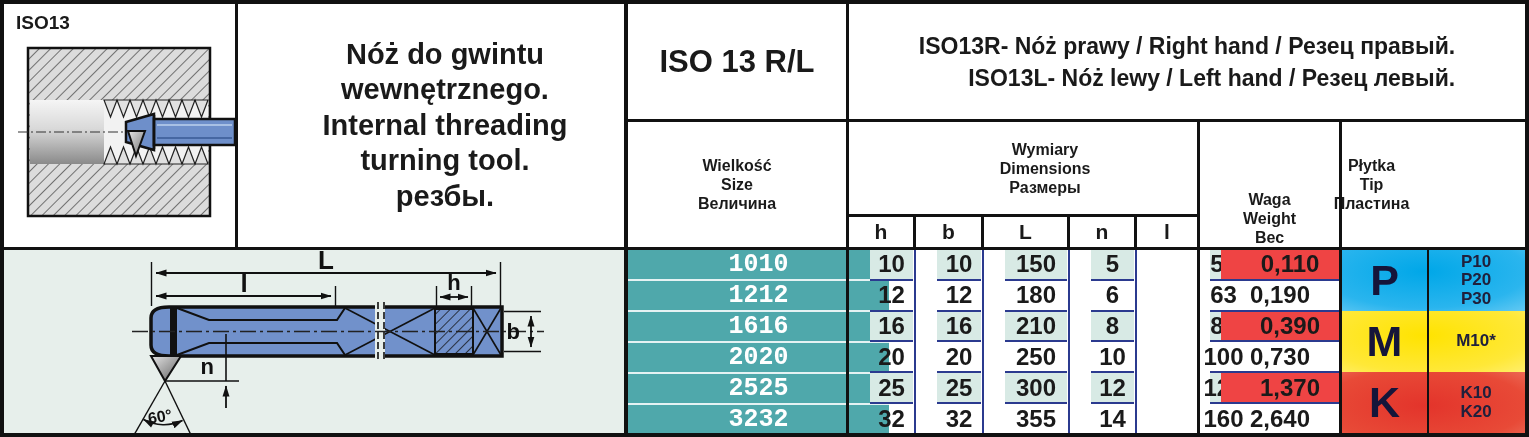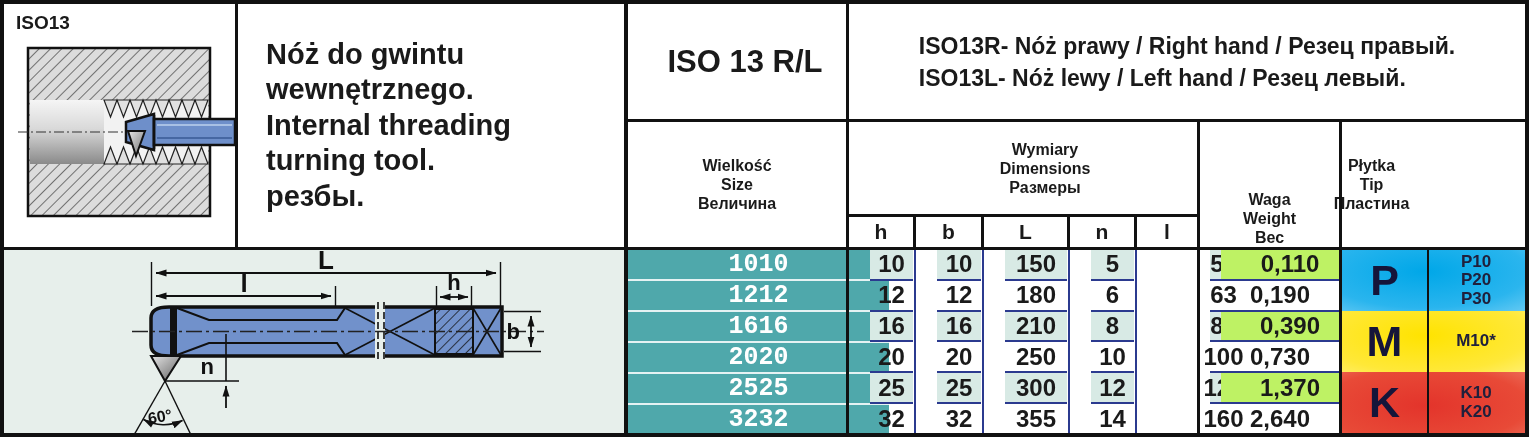--- a/index.html
+++ b/index.html
@@ -8,40 +8,40 @@
     border:4px solid #111;box-sizing:border-box;overflow:hidden;
     font-family:"Liberation Sans","DejaVu Sans",sans-serif;font-weight:bold;color:#1a1a1a;
   }
   .abs{position:absolute;}
   .line{background:#111;}
   .navy{background:#2b3a8f;}
   .cell{display:flex;flex-direction:column;align-items:center;justify-content:center;text-align:center;}
   .iso13-cell{left:0;top:0;width:231px;height:243px;}
   .iso13-label{position:absolute;left:12px;top:8px;font-size:19px;}
   .desc-cell{left:234px;top:0;width:386px;height:243px;display:flex;flex-direction:column;
-    justify-content:center;padding-left:28px;box-sizing:border-box;font-size:29px;line-height:35.5px;}
-  .title-cell{left:624px;top:0;width:218px;height:115px;font-size:31px;padding-left:8px;}
+    justify-content:center;padding-left:28px;box-sizing:border-box;font-size:29px;line-height:35.5px;text-align:center;}
+  .title-cell{left:624px;top:0;width:218px;height:115px;font-size:31px;}
   .variants-cell{left:845px;top:0;width:676px;height:115px;}
-  .variants-inner{text-align:left;font-size:23px;line-height:32px;}
+  .variants-inner{text-align:right;font-size:23px;line-height:32px;}
   .hdr3{font-size:16px;line-height:19px;}
   .size-header{left:624px;top:118px;width:218px;height:125px;}
   .dims-header{left:845px;top:118px;width:392px;height:92px;}
   .weight-header{left:1196px;top:118px;width:139px;height:125px;justify-content:flex-end;}
   .tip-header{left:1276px;top:118px;width:183px;height:125px;}
   .subcell{top:213px;height:30px;font-size:21px;display:flex;align-items:center;justify-content:center;}
   .col{display:flex;flex-direction:column;}
   .col>div{flex:1;display:flex;align-items:center;justify-content:center;}
   .size-col{background:#4FA8AB;color:#fff;font-size:25px;}
   .size-col>div{border-top:2px solid rgba(255,255,255,.85);}
   .size-col>div:first-child{border-top:none;}
   .num-col{font-size:24px;}
   .num-col>div{border-top:2px solid #2b3a8f;margin-left:21px;}
   .num-col>div:first-child{border-top:none;}
   .tint-teal{background:#D8EAE5;}
-  .tint-gray{background:#bef264;padding-left:20px;}
+  .tint-gray{background:#ef4444;padding-left:20px;}
   .pmk{display:flex;flex-direction:column;}
   .band{flex:1;display:flex;align-items:center;}
   .band-p{background:radial-gradient(140% 150% at 45% 35%, #00A7E8 0%, #2AB5EE 40%, #9FDEF8 78%, #CFEFFC 100%);}
   .band-m{background:radial-gradient(140% 150% at 45% 40%, #FFE300 0%, #FFE838 40%, #FFF6A8 75%, #FFFBDC 100%);}
   .band-k{background:radial-gradient(140% 150% at 45% 55%, #E3342B 0%, #E84A37 40%, #F29C88 78%, #F7C8B8 100%);}
   .band .letter{width:85px;text-align:center;font-size:43px;color:#15153a;}
   .band .grades{flex:1;display:flex;justify-content:center;}
   .band .grades .stack{text-align:left;font-size:17px;line-height:18.5px;color:#20203c;}
   .drawing-area{left:0;top:246px;width:620px;height:183px;background:#E7EFEB;}
   svg text{font-family:"Liberation Sans","DejaVu Sans",sans-serif;font-weight:bold;fill:#111;}

